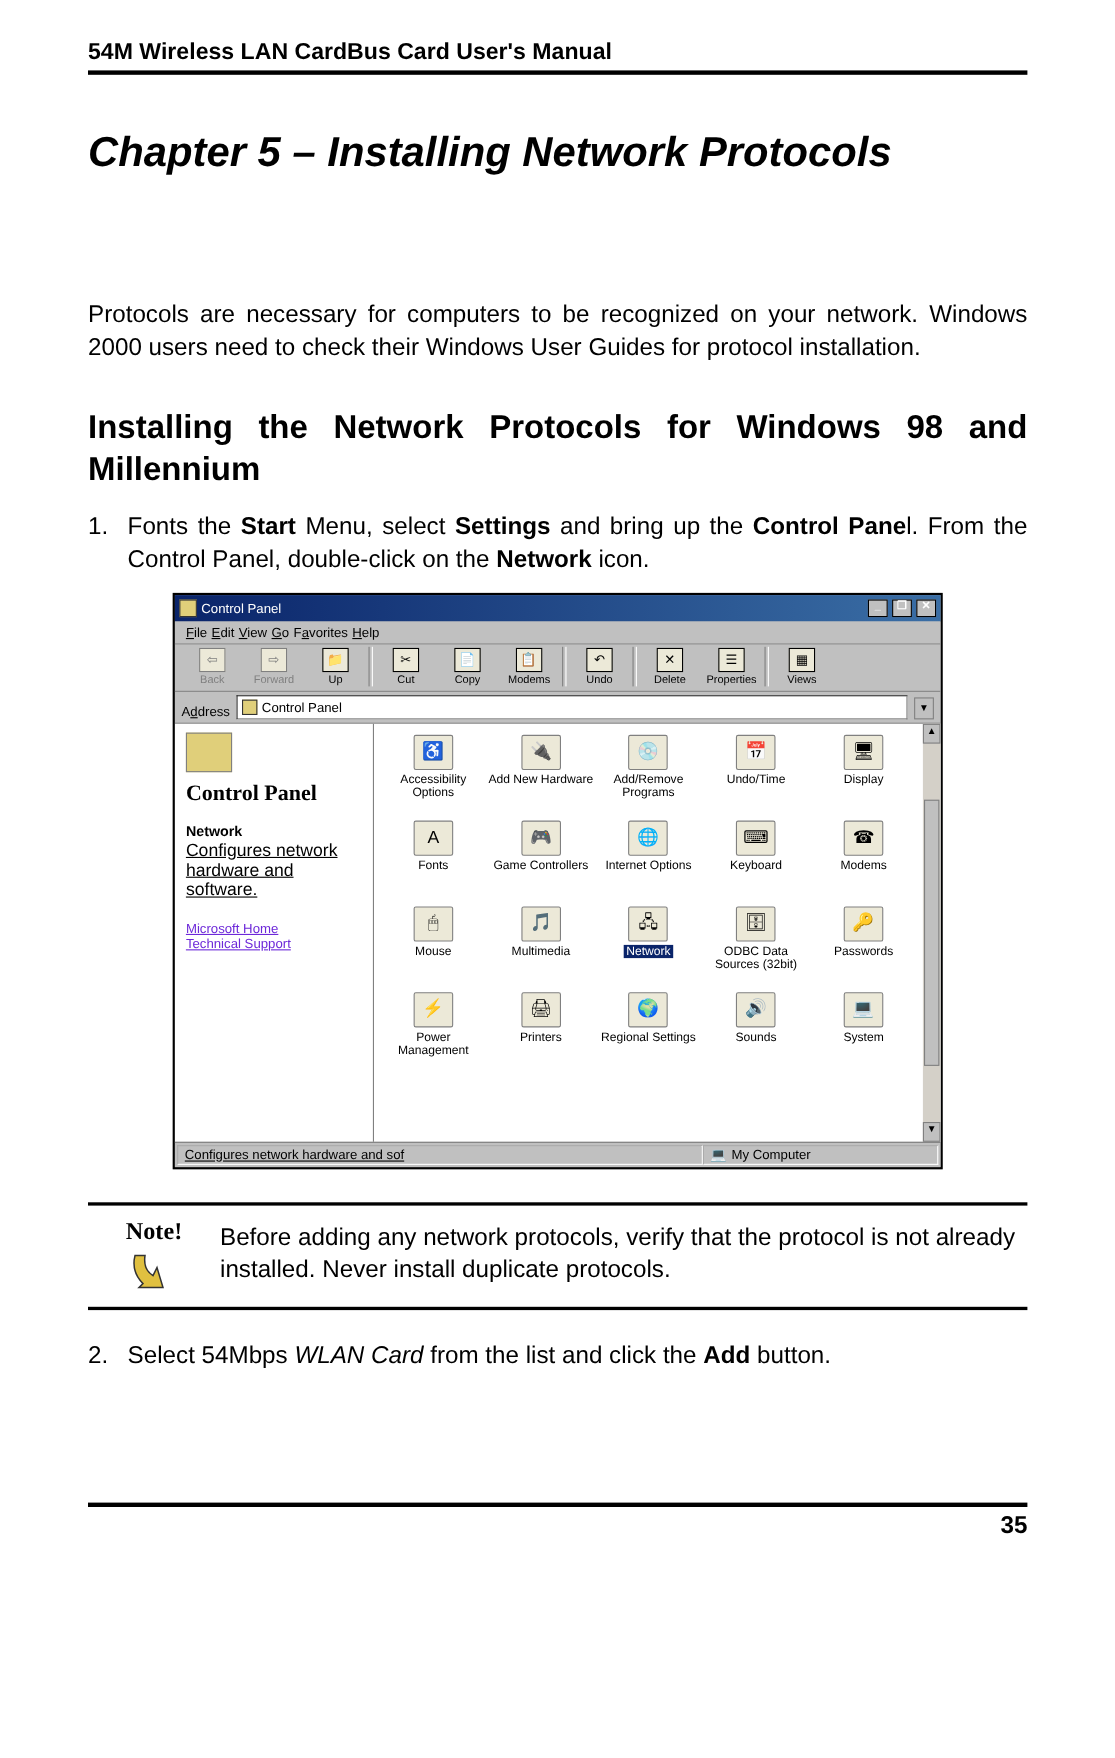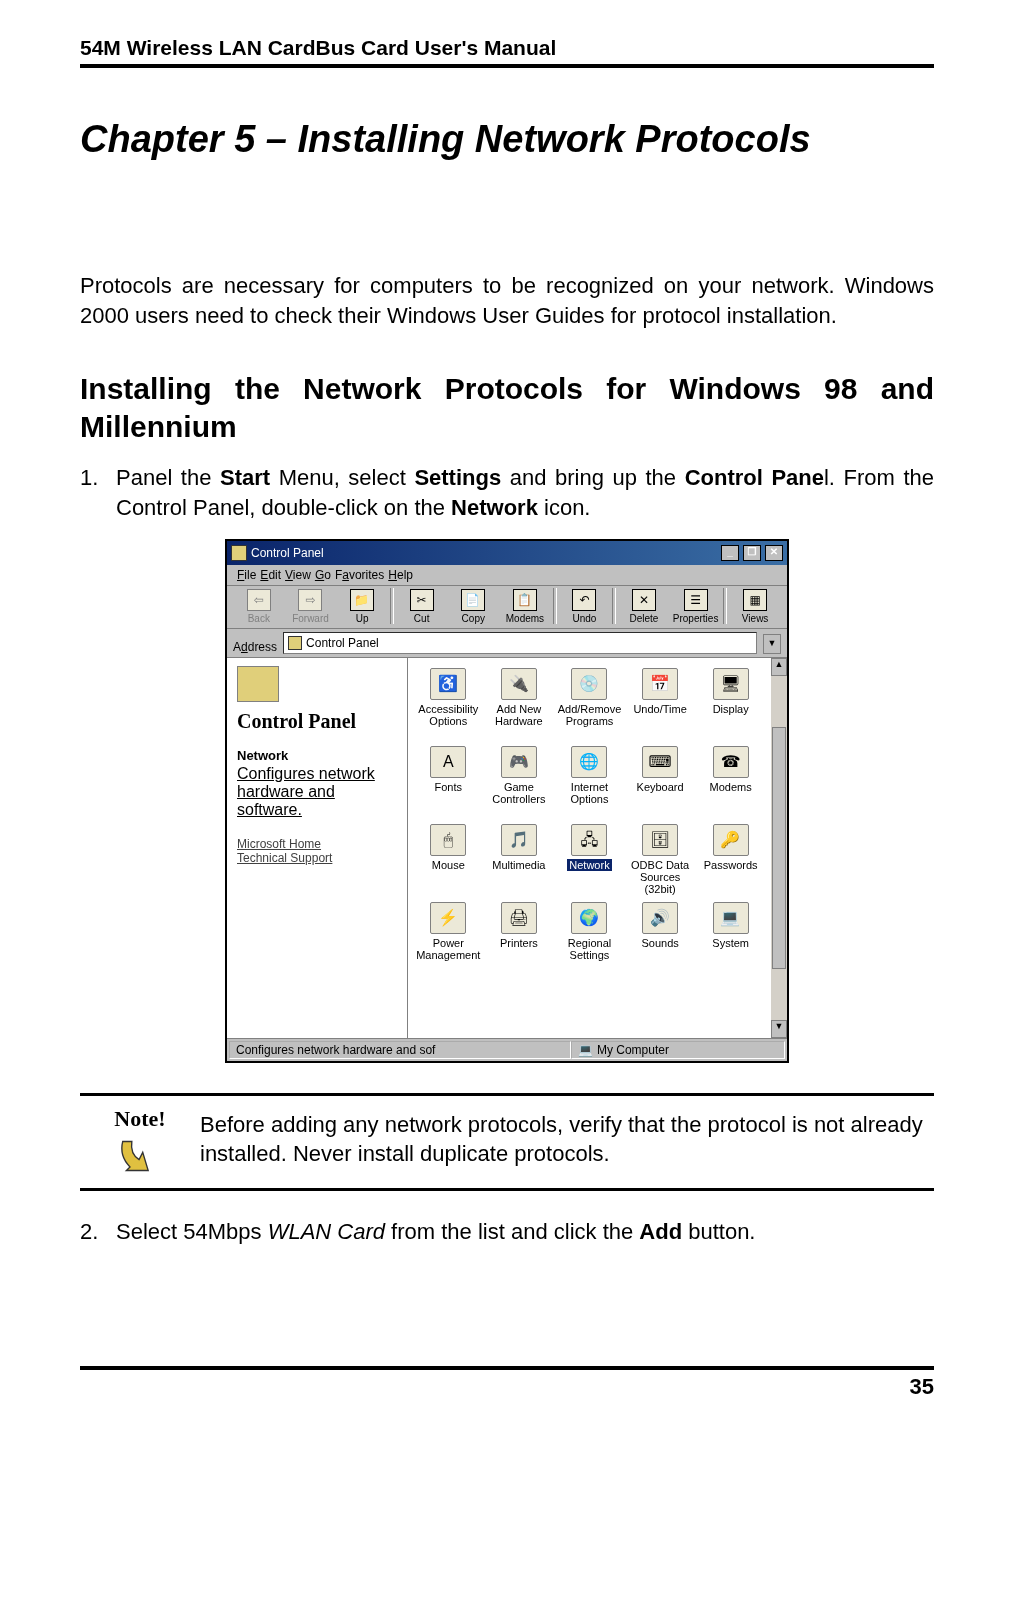--- a/index.html
+++ b/index.html
@@ -54,21 +54,21 @@
   .list-num {
     min-width: 36px;
   }
   .list-body { flex: 1; }
   .screenshot-wrap {
     display: flex;
     justify-content: center;
     margin: 14px 0 30px 0;
   }
   .screenshot {
-    width: 564px;
+    width: 700px;
     background: #c0c0c0;
     border: 2px solid #000;
     font-family: Tahoma, sans-serif;
     font-size: 12px;
     color: #000;
     box-sizing: border-box;
   }
   .titlebar {
     background: linear-gradient(to right, #0a246a, #3a6ea5);
     color: #fff;
@@ -173,21 +173,21 @@
   }
   .cp-side-title {
     font-family: "Times New Roman", serif;
     font-weight: bold;
     font-size: 20px;
     margin: 8px 0 16px 0;
     line-height: 1.1;
   }
   .cp-side-sub { font-weight: bold; margin-top: 6px; font-size: 13px; }
   .cp-side-desc { font-size: 16px; margin: 2px 0 18px 0; text-decoration: underline; }
-  .cp-link { color: #404040; text-decoration: underline; font-size: 12px; }
+  .cp-link { color: #6d28d9; text-decoration: underline; font-size: 12px; }
   .cp-icons {
     flex:1;
     padding: 10px 6px;
     display: grid;
     grid-template-columns: repeat(5, 1fr);
     grid-auto-rows: 76px;
     gap: 2px 2px;
     align-items: start;
     position: relative;
   }
@@ -238,21 +238,21 @@
     display:flex;
     background:#c0c0c0;
     border-top:1px solid #808080;
     padding:2px;
     font-size:12px;
   }
   .status-pane {
     border:1px inset #fff;
     padding:1px 6px;
   }
-  .status-left { flex:1; }
+  .status-left { flex:1;text-decoration:underline; }
   .status-right { width: 200px; display:flex; align-items:center; gap:4px; }
 
   
   .note-rule { border:0; border-top:3px solid #000; margin: 24px 0 0 0; }
   .note-row {
     display:flex;
     align-items: flex-start;
     padding: 10px 0 12px 0;
   }
   .note-label-cell {
@@ -296,21 +296,21 @@
   <h1 class="chapter-title">Chapter 5 – Installing Network Protocols</h1>
 
   <p class="body-text">Protocols are necessary for computers to be recognized on your network. Windows 2000 users need to check their Windows User Guides for protocol installation.</p>
 
   <h2 class="section-title">Installing the Network Protocols for Windows 98 and Millennium</h2>
 
   <div class="list">
     <div class="list-item">
       <div class="list-num">1.</div>
       <div class="list-body">
-        <span>Panel the </span><b>Start</b><span> Menu, select </span><b>Settings</b><span> and bring up the </span><b>Control Pane</b><span>l. From the Control Panel, double-click on the </span><b>Network</b><span> icon.</span>
+        <span>Fonts the </span><b>Start</b><span> Menu, select </span><b>Settings</b><span> and bring up the </span><b>Control Pane</b><span>l. From the Control Panel, double-click on the </span><b>Network</b><span> icon.</span>
       </div>
     </div>
   </div>
 
   <div class="screenshot-wrap">
     <div class="screenshot">
       <div class="titlebar">
         <div class="tb-icon"></div>
         <div>Control Panel</div>
         <div class="tb-spacer"></div>

